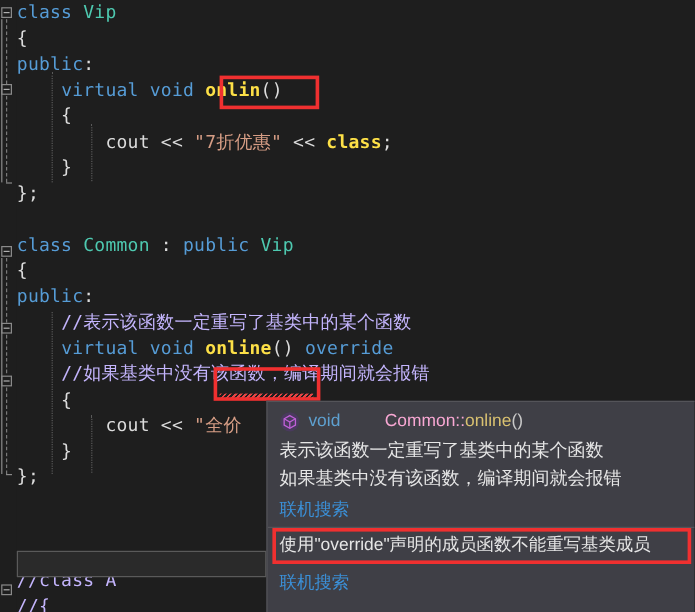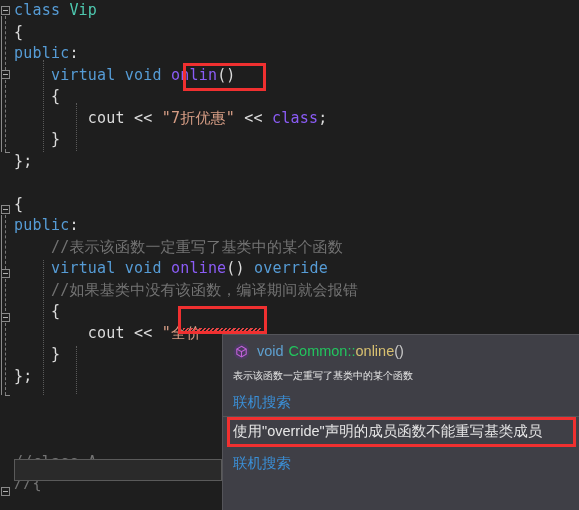--- a/index.html
+++ b/index.html
@@ -41,23 +41,23 @@
     height: 21.5px;
     line-height: 21.5px;
     font-size: 15px;
     white-space: pre;
     padding-left: 14px;
     letter-spacing: 0.2px;
   }
   .tok-kw      { color: #569cd6; }   
   .tok-type    { color: #4ec9b0; }   
   .tok-plain   { color: #dcdcdc; }
-  .tok-fn      { color: #8b5cf6; }   
+  .tok-fn      { color: #fde047; font-weight: bold; }   
   .tok-str     { color: #d69d85; }   
-  .tok-cmt     { color: #737373; }
+  .tok-cmt     { color: #c4b5fd; }
 
   
   .fold {
     position: absolute;
     left: 1px;
     width: 9px;
     height: 9px;
     border: 1px solid #8a8a8a;
     background: #1e1e1e;
     box-sizing: border-box;
@@ -147,26 +147,26 @@
   }
   .tt-icon {
     width: 17px;
     height: 17px;
     margin-right: 7px;
     flex: 0 0 auto;
     display: inline-block;
     position: relative;
   }
   .tt-sig-kw   { color: #5ea0d0; }
-  .tt-sig-cls  { color: #22c55e; }
+  .tt-sig-cls  { color: #f9a8d4; margin-left: 32px; }
   .tt-sig-op   { color: #c8c8c8; }
   .tt-sig-fn   { color: #d8c070; }
   .tt-desc {
     color: #e6e6e6;
-    font-size: 10px;
+    font-size: 15px;
     line-height: 20px;
     padding: 3px 10px 0 10px;
     white-space: nowrap;
   }
   .tt-link {
     color: #3b8fd6;
     font-size: 14.5px;
     line-height: 20px;
     padding: 2px 10px 0 10px;
     cursor: pointer;
@@ -221,20 +221,21 @@
     <div class="code-area" id="code-area">
         <div class="line"><span class="tok-kw">class</span><span class="tok-plain"> </span><span class="tok-type">Vip</span></div>
         <div class="line"><span class="tok-plain">{</span></div>
         <div class="line"><span class="tok-kw">public</span><span class="tok-plain">:</span></div>
         <div class="line"><span class="tok-plain">    </span><span class="tok-kw">virtual</span><span class="tok-plain"> </span><span class="tok-kw">void</span><span class="tok-plain"> </span><span class="tok-fn">onlin</span><span class="tok-plain">()</span></div>
         <div class="line"><span class="tok-plain">    {</span></div>
         <div class="line"><span class="tok-plain">        </span><span class="tok-plain">cout</span><span class="tok-plain"> &lt;&lt; </span><span class="tok-str">"7折优惠"</span><span class="tok-plain"> &lt;&lt; </span><span class="tok-fn">class</span><span class="tok-plain">;</span></div>
         <div class="line"><span class="tok-plain">    }</span></div>
         <div class="line"><span class="tok-plain">};</span></div>
         <div class="line">&nbsp;</div>
+        <div class="line"><span class="tok-kw">class</span><span class="tok-plain"> </span><span class="tok-type">Common</span><span class="tok-plain"> : </span><span class="tok-kw">public</span><span class="tok-plain"> </span><span class="tok-type">Vip</span></div>
         <div class="line"><span class="tok-plain">{</span></div>
         <div class="line"><span class="tok-kw">public</span><span class="tok-plain">:</span></div>
         <div class="line"><span class="tok-plain">    </span><span class="tok-cmt">//表示该函数一定重写了基类中的某个函数</span></div>
         <div class="line"><span class="tok-plain">    </span><span class="tok-kw">virtual</span><span class="tok-plain"> </span><span class="tok-kw">void</span><span class="tok-plain"> </span><span class="tok-fn">online</span><span class="tok-plain">()</span><span class="tok-plain"> </span><span class="tok-kw">override</span></div>
         <div class="line"><span class="tok-plain">    </span><span class="tok-cmt">//如果基类中没有该函数，编译期间就会报错</span></div>
         <div class="line"><span class="tok-plain">    {</span></div>
         <div class="line"><span class="tok-plain">        </span><span class="tok-plain">cout</span><span class="tok-plain"> &lt;&lt; </span><span class="tok-str">"全价</span></div>
         <div class="line"><span class="tok-plain">    }</span></div>
         <div class="line"><span class="tok-plain">};</span></div>
         <div class="line">&nbsp;</div>
@@ -263,20 +264,21 @@
         </svg>
       </span>
       <span class="tt-sig-kw">void</span>
       <span style="width:5px;"></span>
       <span class="tt-sig-cls">Common::</span>
       <span class="tt-sig-fn">online</span>
       <span class="tt-sig-op">()</span>
     </div>
 
     <div class="tt-desc">表示该函数一定重写了基类中的某个函数</div>
+    <div class="tt-desc">如果基类中没有该函数，编译期间就会报错</div>
 
     <div style="padding-top:4px;">
       <span class="tt-link">联机搜索</span>
     </div>
 
     <div class="tt-sep"></div>
 
     <div style="position:relative;">
       <div class="tt-err">使用"override"声明的成员函数不能重写基类成员</div>
       <div class="redbox" style="left:4px; top:0px; width:349px; height:30px;"></div>

